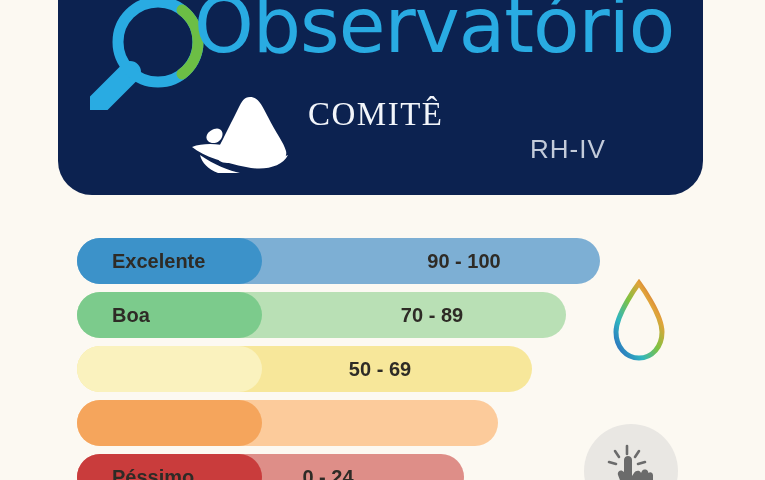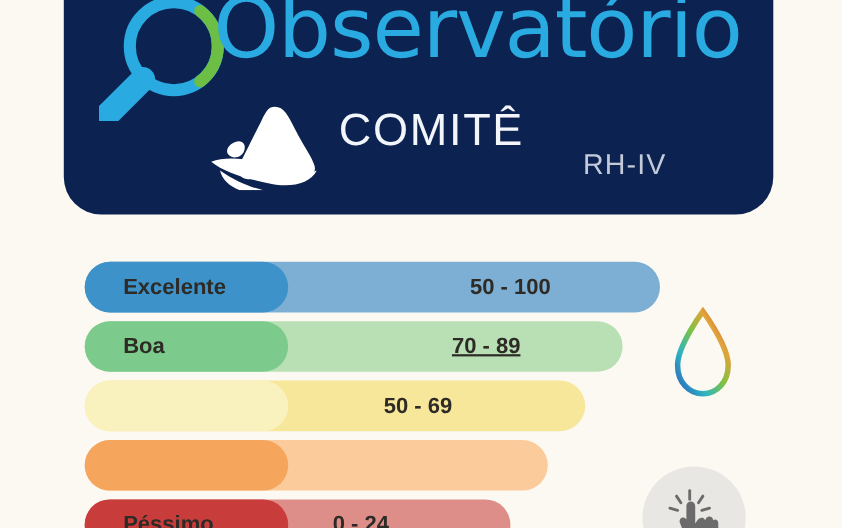--- a/index.html
+++ b/index.html
@@ -58,25 +58,25 @@
   }
 
   #comite-wordmark {
     position: absolute;
     left: 250px;
     top: 158px;
     line-height: 1;
   }
   #comite-line1 {
     display: block;
-    font-size: 41px;
+    font-size: 33px;
     letter-spacing: 1.5px;
     color: #F2F5FA;
     font-weight: 300;
-    font-family: Liberation Sans, sans-serif;
+    font-family: Liberation Serif, serif;
   }
   #comite-line2 {
     display: block;
     font-size: 36px;
     letter-spacing: 0.5px;
     color: #FFFFFF;
     font-weight: bold;
     margin-top: 2px;
     font-family: "Liberation Sans", sans-serif;
   }
@@ -201,27 +201,27 @@
   </div>
 
   <div id="rh-label">RH-IV</div>
 </div>
 
 <div id="quality-scale">
     <div class="scale-row">
       <div class="scale-track" style="width: 523px; background: rgb(125, 175, 212);"></div>
       <div class="scale-pill" style="background: rgb(60, 146, 201);"></div>
       <div class="scale-label">Excelente</div>
-      <div class="scale-range" style="left: 464px;">50 - 100</div>
+      <div class="scale-range" style="left: 464px;">90 - 100</div>
     </div>
     <div class="scale-row">
       <div class="scale-track" style="width: 489px; background: rgb(185, 224, 181);"></div>
       <div class="scale-pill" style="background: rgb(124, 203, 140);"></div>
       <div class="scale-label">Boa</div>
-      <div class="scale-range" style="left: 442px; text-decoration: underline;">70 - 89</div>
+      <div class="scale-range" style="left: 432px;">70 - 89</div>
     </div>
     <div class="scale-row">
       <div class="scale-track" style="width: 455px; background: rgb(247, 231, 154);"></div>
       <div class="scale-pill" style="background: rgb(250, 242, 190);"></div>
       <div class="scale-range" style="left: 380px;">50 - 69</div>
     </div>
     <div class="scale-row">
       <div class="scale-track" style="width: 421px; background: rgb(252, 203, 155);"></div>
       <div class="scale-pill" style="background: rgb(245, 165, 92);"></div>
     </div>

